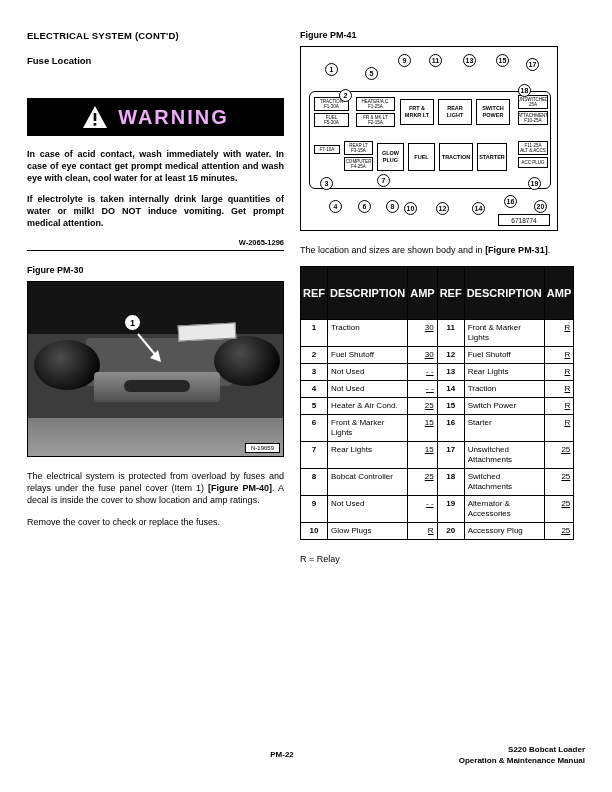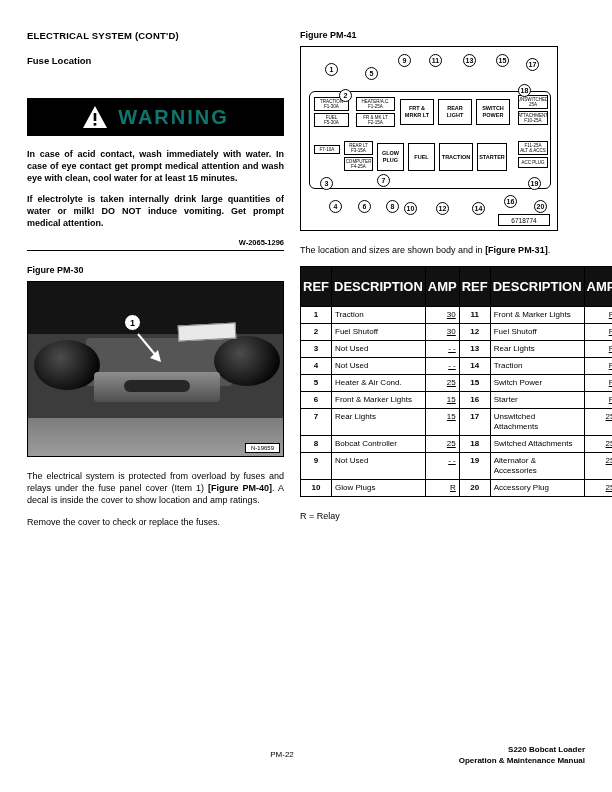--- a/index.html
+++ b/index.html
@@ -9,21 +9,21 @@
   .col-left  { position: absolute; left: 27px;  top: 30px; width: 257px; }
   .col-right { position: absolute; left: 300px; top: 30px; width: 258px; }
 
   .h-section { font-size: 9.5px; font-weight: bold; margin-bottom: 14px; letter-spacing: .2px; }
   .h-sub     { font-size: 9.5px; font-weight: bold; margin-bottom: 32px; }
   .h-fig     { font-size: 9px;  font-weight: bold; margin-bottom: 6px; }
 
   
   .warn-banner { height: 38px; background: #000; display: flex; align-items: center;
                  justify-content: center; gap: 10px; margin-bottom: 12px; }
-  .warn-title  { color: #0f766e; font-size: 20px; font-weight: bold; letter-spacing: 2px; }
+  .warn-title  { color: #f0abfc; font-size: 20px; font-weight: bold; letter-spacing: 2px; }
   .warn-tri    { width: 26px; height: 24px; display: block; }
 
   .warn-p { font-size: 9px; font-weight: bold; line-height: 12px; text-align: justify; margin-bottom: 9px; }
   .warn-code { font-size: 7.5px; font-weight: bold; text-align: right; margin-bottom: 3px; }
   .warn-divider { border-top: 1px solid #000; margin-bottom: 14px; }
 
   .body-p { font-size: 9px; line-height: 12px; text-align: justify; margin-bottom: 10px; }
   .body-p b { font-weight: bold; }
 
   
@@ -59,31 +59,31 @@
   .sbox { position: absolute; border: 1px solid #000; background: #fff; font-size: 4.5px; line-height: 1.15;
           display: flex; align-items: center; justify-content: center; text-align: center; white-space: pre-line; z-index: 2; }
   .rbox { position: absolute; border: 1px solid #000; background: #fff; font-size: 5.5px; font-weight: bold;
           line-height: 1.2; display: flex; align-items: center; justify-content: center; text-align: center;
           white-space: pre-line; z-index: 2; }
   .diag-id { position: absolute; left: 197px; top: 167px; width: 52px; height: 12px; border: 1px solid #000;
              font-size: 6.5px; display: flex; align-items: center; justify-content: center; }
 
   
   table.fuses { border-collapse: collapse; width: 257px; margin-bottom: 14px; }
-  table.fuses th { background: #111; color: #fff; font-size: 13px; font-weight: bold;
-                   border: 1px solid #000; padding: 12px 2px; text-align: left; }
+  table.fuses th { background: #111; color: #fff; font-size: 11px; font-weight: bold;
+                   border: 1px solid #000; padding: 20px 2px; text-align: left; }
   table.fuses th.cc { text-align: center; }
   table.fuses td { border: 1px solid #000; font-size: 8px; line-height: 10px; padding: 3px; vertical-align: top; }
   td.ref { text-align: center; font-weight: bold; }
   td.amp { text-align: right; text-decoration: underline; }
   .relay-note { font-size: 9px; }
 
   
   .footer-page  { position: absolute; left: 0; top: 750px; width: 564px; text-align: center;
-                  font-size: 8px; font-weight: normal; }
+                  font-size: 8px; font-weight: bold; }
   .footer-doc   { position: absolute; right: 27px; top: 744px; text-align: right;
                   font-size: 8px; font-weight: bold; line-height: 11px; }
 </style>
 </head>
 <body>
 
 <div class="page">
 
   <div class="col-left">
 

